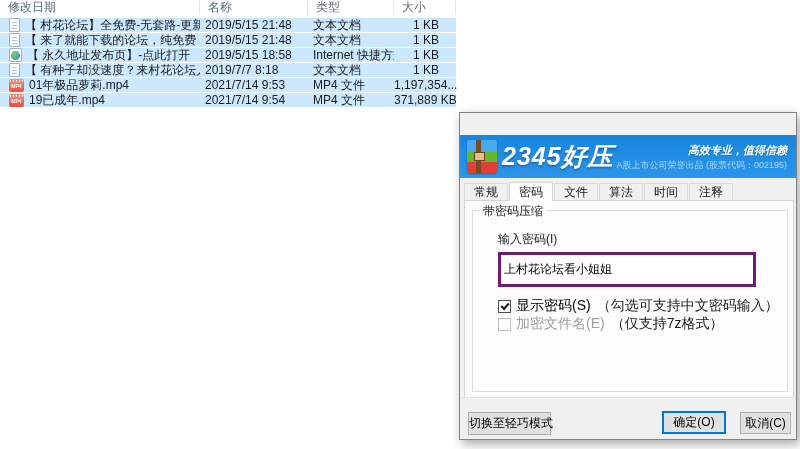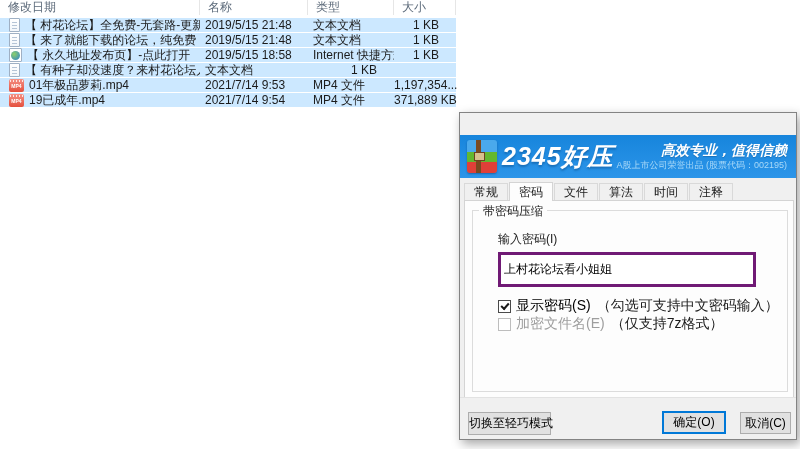--- a/index.html
+++ b/index.html
@@ -59,21 +59,21 @@
     background:linear-gradient(#4aa9ec 0 36%, #63b82f 36% 66%, #e04038 66% 100%);
     box-shadow:0 1px 2px rgba(0,40,90,.4); }
   .logo-icon::before { content:""; position:absolute; left:9px; top:0; bottom:0; width:5px;
     background:#7a4a21; }
   .logo-icon::after { content:""; position:absolute; left:7px; top:12px; width:9px; height:7px;
     background:#d9c08d; border:1px solid #6e4420; }
   .logo-text { font-size:25px; font-weight:bold; font-style:italic; color:#ffffff;
     margin-left:5px; letter-spacing:1px; white-space:nowrap;
     text-shadow:0 2px 2px rgba(8,70,130,.45); }
   .banner-right { margin-left:auto; text-align:right; white-space:nowrap; }
-  .tagline { font-size:14px; font-weight:bold; font-style:italic; color:#fff; line-height:17px;
+  .tagline { font-size:11px; font-weight:bold; font-style:italic; color:#fff; line-height:17px;
     text-shadow:0 1px 1px rgba(8,70,130,.4); }
   .subtitle { font-size:9px; color:#a9d9f8; line-height:12px; }
 
   .tabbar { position:absolute; left:4px; top:69px; display:flex; align-items:flex-end;
     z-index:3; }
   .tab { height:17px; line-height:16px; padding:0 9px; font-size:12px; color:#1b1b1b;
     background:#f0f0f0; border:1px solid #d9d9d9; border-bottom:none; margin-right:1px;
     white-space:nowrap; }
   .tab.active { height:19px; line-height:18px; background:#fdfdfd; border-color:#d4d4d4;
     margin-bottom:-1px; }
@@ -153,20 +153,21 @@
       <span class="fdate">2019/5/15 18:58</span>
       <span class="ftype">Internet 快捷方式</span>
       <span class="fsize">1 KB</span>
     </div>
 
     <div class="frow">
       <span class="fname-cell">
         <span class="ficon icon-txt"></span>
         <span class="fname">【 有种子却没速度？来村花论坛人工加...</span>
       </span>
+      <span class="fdate">2019/7/7 8:18</span>
       <span class="ftype">文本文档</span>
       <span class="fsize">1 KB</span>
     </div>
 
     <div class="frow">
       <span class="fname-cell">
         <span class="ficon icon-mp4"></span>
         <span class="fname">01年极品萝莉.mp4</span>
       </span>
       <span class="fdate">2021/7/14 9:53</span>

